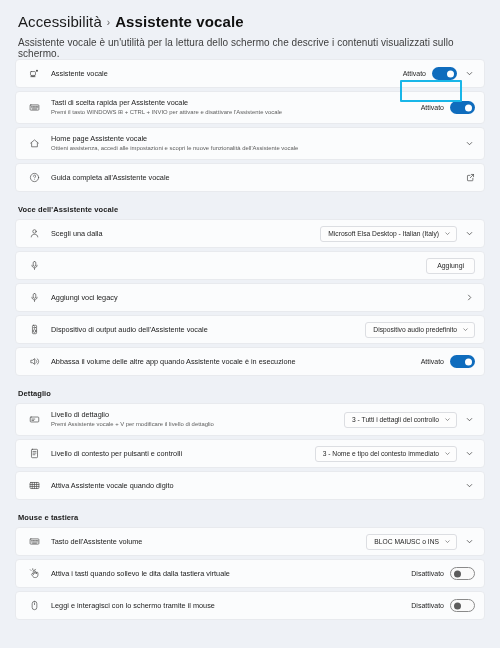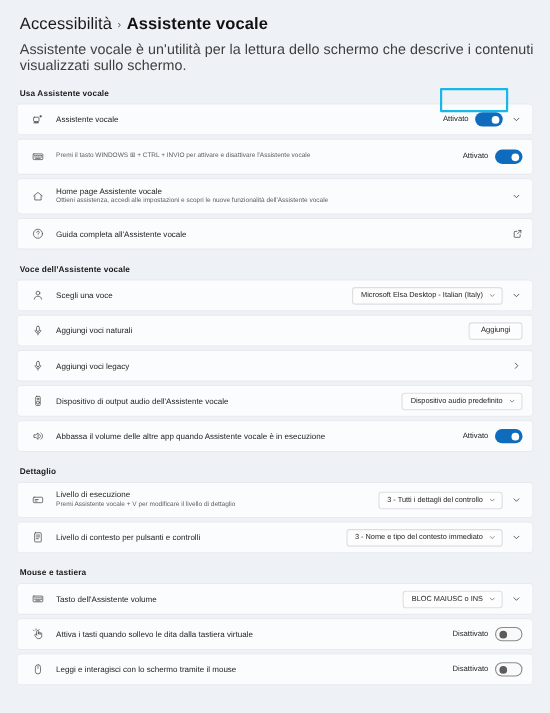--- a/index.html
+++ b/index.html
@@ -48,21 +48,21 @@
   }
   .crumb-current {
     font-size: 15px;
     color: #111;
     font-weight: 700;
     letter-spacing: 0.1px;
   }
   .page-subtitle {
     margin-top: 7px;
     padding-left: 3px;
-    font-size: 13px;
+    font-size: 10px;
     color: #3e3e3e;
     letter-spacing: 0.05px;
   }
 
   
   .section-title {
     font-size: 7.5px;
     font-weight: 700;
     color: #1b1b1b;
     margin: 13px 0 5px 3px;
@@ -202,21 +202,20 @@
 
   <div class="breadcrumb">
     <span class="crumb-parent">Accessibilità</span>
     <span class="crumb-sep">›</span>
     <span class="crumb-current">Assistente vocale</span>
   </div>
 
   <div class="page-subtitle">Assistente vocale è un'utilità per la lettura dello schermo che descrive i contenuti visualizzati sullo schermo.</div>
 
   <div id="sections-root">
-      <div class="section-title">Usa Assistente vocale</div>
       <div class="card-group">
         <div class="card">
           <span class="row-icon">
             <svg width="11" height="11" viewBox="0 0 16 16" fill="none" stroke="currentColor" stroke-width="1" stroke-linecap="round" stroke-linejoin="round">
               <rect x="2.2" y="5.2" width="7.2" height="5.6" rx="1"></rect>
               <path d="M3.8 10.8v1.6h4v-1.6"></path>
               <circle cx="11.6" cy="4" r="1.5" fill="currentColor" stroke="none"></circle>
               <path d="M2.6 12.6h6.2"></path>
             </svg>
           </span>
@@ -238,20 +237,21 @@
           </div>
         </div>
         <div class="card tall">
           <span class="row-icon">
             <svg width="11" height="11" viewBox="0 0 16 16" fill="none" stroke="currentColor" stroke-width="1" stroke-linecap="round" stroke-linejoin="round">
               <rect x="1.6" y="4.2" width="12.8" height="7.6" rx="1"></rect>
               <path d="M3.6 6.4h1M5.8 6.4h1M8 6.4h1M10.2 6.4h1M12.4 6.4h0.6M3.6 8.4h1M5.8 8.4h1M8 8.4h1M10.2 8.4h1M12.4 8.4h0.6M5 10.2h6"></path>
             </svg>
           </span>
           <div class="row-text">
+            <span class="row-title">Tasti di scelta rapida per Assistente vocale</span>
             <span class="row-sub">Premi il tasto WINDOWS ⊞ + CTRL + INVIO per attivare e disattivare l'Assistente vocale</span>
           </div>
           <div class="row-right">
             <span class="toggle-wrap">
               <span class="toggle-label">Attivato</span>
               <span class="switch on">
                 <span class="knob"></span>
               </span>
             </span>
           </div>
@@ -300,21 +300,21 @@
       <div class="section-title">Voce dell'Assistente vocale</div>
       <div class="card-group">
         <div class="card">
           <span class="row-icon">
             <svg width="11" height="11" viewBox="0 0 16 16" fill="none" stroke="currentColor" stroke-width="1" stroke-linecap="round" stroke-linejoin="round">
               <circle cx="8" cy="5" r="2.5"></circle>
               <path d="M3.2 13c0-2.4 2.1-3.8 4.8-3.8S12.8 10.6 12.8 13"></path>
             </svg>
           </span>
           <div class="row-text">
-            <span class="row-title">Scegli una voce</span>
+            <span class="row-title">Scegli una dalla</span>
           </div>
           <div class="row-right">
             <span class="combo">
               <span class="combo-text">Microsoft Elsa Desktop - Italian (Italy)</span>
               <span class="combo-arrow">
                 <svg width="7" height="7" viewBox="0 0 16 16" fill="none" stroke="currentColor" stroke-width="1.4" stroke-linecap="round" stroke-linejoin="round">
                   <path d="M4 6.4 8 10.4l4-4"></path>
                 </svg>
               </span>
             </span>
@@ -326,23 +326,20 @@
           </div>
         </div>
         <div class="card">
           <span class="row-icon">
             <svg width="11" height="11" viewBox="0 0 16 16" fill="none" stroke="currentColor" stroke-width="1" stroke-linecap="round" stroke-linejoin="round">
               <rect x="6.1" y="2.2" width="3.8" height="7" rx="1.9"></rect>
               <path d="M4.2 7.6c0 2.1 1.7 3.8 3.8 3.8s3.8-1.7 3.8-3.8"></path>
               <path d="M8 11.6v2.2"></path>
             </svg>
           </span>
-          <div class="row-text">
-            <span class="row-title">Aggiungi voci naturali</span>
-          </div>
           <div class="row-right">
             <span class="btn">Aggiungi</span>
           </div>
         </div>
         <div class="card">
           <span class="row-icon">
             <svg width="11" height="11" viewBox="0 0 16 16" fill="none" stroke="currentColor" stroke-width="1" stroke-linecap="round" stroke-linejoin="round">
               <rect x="6.1" y="2.2" width="3.8" height="7" rx="1.9"></rect>
               <path d="M4.2 7.6c0 2.1 1.7 3.8 3.8 3.8s3.8-1.7 3.8-3.8"></path>
               <path d="M8 11.6v2.2"></path>
@@ -405,21 +402,21 @@
       <div class="section-title">Dettaglio</div>
       <div class="card-group">
         <div class="card tall">
           <span class="row-icon">
             <svg width="11" height="11" viewBox="0 0 16 16" fill="none" stroke="currentColor" stroke-width="1" stroke-linecap="round" stroke-linejoin="round">
               <rect x="1.8" y="4.4" width="12.4" height="7.2" rx="1.2"></rect>
               <path d="M4.2 7.4h4.2M4.2 9.4h2.6"></path>
             </svg>
           </span>
           <div class="row-text">
-            <span class="row-title">Livello di esecuzione</span>
+            <span class="row-title">Livello di dettaglio</span>
             <span class="row-sub">Premi Assistente vocale + V per modificare il livello di dettaglio</span>
           </div>
           <div class="row-right">
             <span class="combo">
               <span class="combo-text">3 - Tutti i dettagli del controllo</span>
               <span class="combo-arrow">
                 <svg width="7" height="7" viewBox="0 0 16 16" fill="none" stroke="currentColor" stroke-width="1.4" stroke-linecap="round" stroke-linejoin="round">
                   <path d="M4 6.4 8 10.4l4-4"></path>
                 </svg>
               </span>
@@ -450,20 +447,38 @@
                 </svg>
               </span>
             </span>
             <span class="chev">
               <svg width="9" height="9" viewBox="0 0 16 16" fill="none" stroke="currentColor" stroke-width="1.3" stroke-linecap="round" stroke-linejoin="round">
                 <path d="M4 6.2 8 10.2l4-4"></path>
               </svg>
             </span>
           </div>
         </div>
+        <div class="card">
+          <span class="row-icon">
+            <svg width="11" height="11" viewBox="0 0 16 16" fill="none" stroke="currentColor" stroke-width="1" stroke-linecap="round" stroke-linejoin="round">
+              <rect x="1.6" y="3.6" width="12.8" height="8.8" rx="1"></rect>
+              <path d="M1.6 6.5h12.8M1.6 9.4h12.8M4.7 3.6v8.8M7.9 3.6v8.8M11.1 3.6v8.8"></path>
+            </svg>
+          </span>
+          <div class="row-text">
+            <span class="row-title">Attiva Assistente vocale quando digito</span>
+          </div>
+          <div class="row-right">
+            <span class="chev">
+              <svg width="9" height="9" viewBox="0 0 16 16" fill="none" stroke="currentColor" stroke-width="1.3" stroke-linecap="round" stroke-linejoin="round">
+                <path d="M4 6.2 8 10.2l4-4"></path>
+              </svg>
+            </span>
+          </div>
+        </div>
       </div>
       <div class="section-title">Mouse e tastiera</div>
       <div class="card-group">
         <div class="card">
           <span class="row-icon">
             <svg width="11" height="11" viewBox="0 0 16 16" fill="none" stroke="currentColor" stroke-width="1" stroke-linecap="round" stroke-linejoin="round">
               <rect x="1.6" y="4.2" width="12.8" height="7.6" rx="1"></rect>
               <path d="M3.7 6.5h1M5.9 6.5h1M8.1 6.5h1M10.3 6.5h1M12.5 6.5h0.5M3.7 8.6h1M5.9 8.6h1M8.1 8.6h1M10.3 8.6h1M12.5 8.6h0.5M5.2 10.4h5.6"></path>
             </svg>
           </span>

